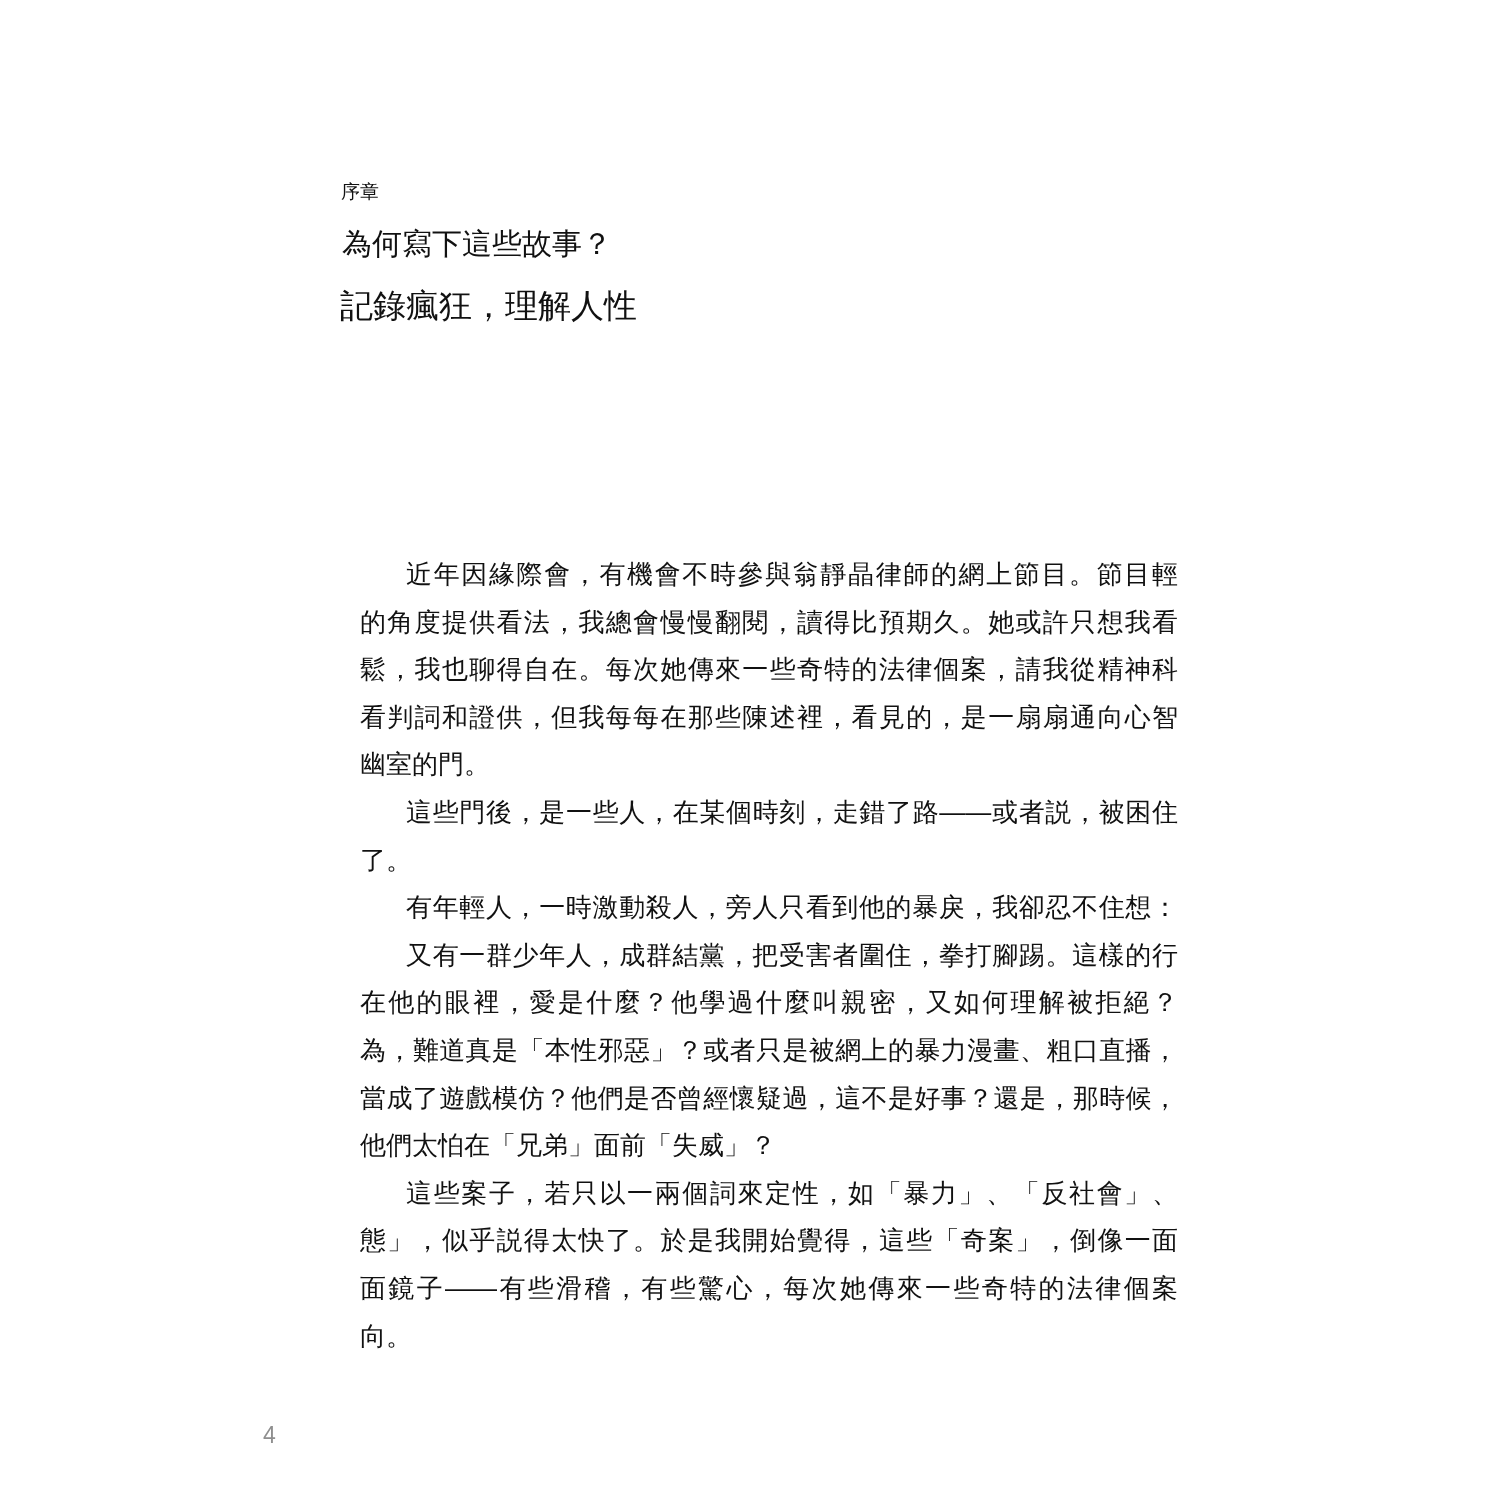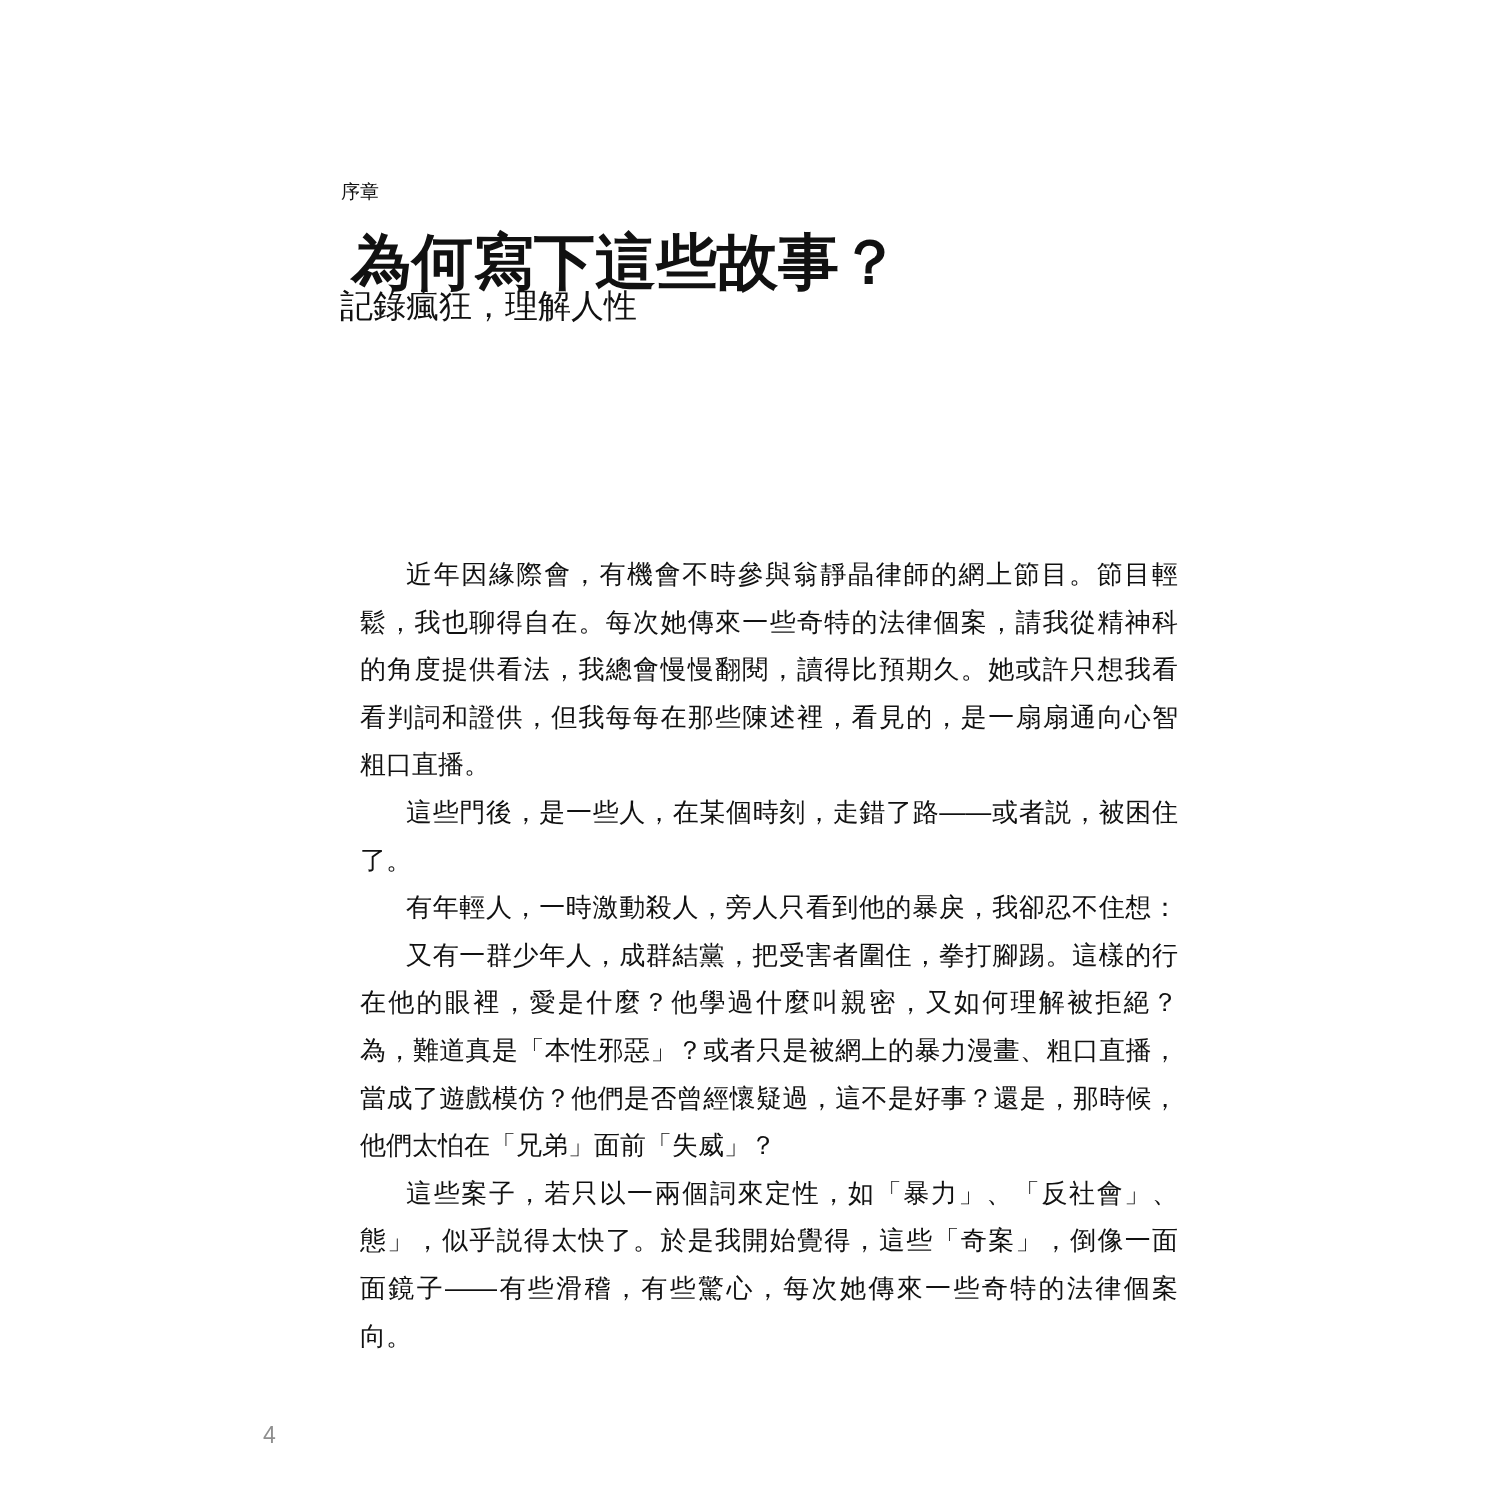--- a/index.html
+++ b/index.html
@@ -15,24 +15,24 @@
   }
   .chapter-label {
     position: absolute;
     left: 341px; top: 181px;
     font-size: 19px;
     line-height: 1.15;
     font-weight: 400;
   }
   .page-title {
     position: absolute;
-    left: 351px; top: 227px;
-    font-size: 61px;
+    left: 342px; top: 227px;
+    font-size: 30px;
     line-height: 1.15;
-    font-weight: 700;
+    font-weight: 400;
   }
   .page-subtitle {
     position: absolute;
     left: 340px; top: 287px;
     font-size: 33px;
     line-height: 1.15;
     font-weight: 500;
     text-align: right;
   }
   .body-text {
@@ -70,24 +70,24 @@
 <body>
 
 <div class="chapter-label">序章</div>
 
 <h1 class="page-title">為何寫下這些故事？</h1>
 
 <div class="page-subtitle">記錄瘋狂，理解人性</div>
 
 <div class="body-text">
     <div class="line indent full">近年因緣際會，有機會不時參與翁靜晶律師的網上節目。節目輕</div>
+    <div class="line full">的角度提供看法，我總會慢慢翻閱，讀得比預期久。她或許只想我看</div>
     <div class="line full">鬆，我也聊得自在。每次她傳來一些奇特的法律個案，請我從精神科</div>
-    <div class="line full">的角度提供看法，我總會慢慢翻閱，讀得比預期久。她或許只想我看</div>
     <div class="line full">看判詞和證供，但我每每在那些陳述裡，看見的，是一扇扇通向心智</div>
-    <div class="line">粗口直播。</div>
+    <div class="line">幽室的門。</div>
     <div class="line indent full">這些門後，是一些人，在某個時刻，走錯了路——或者説，被困住</div>
     <div class="line">了。</div>
     <div class="line indent full">有年輕人，一時激動殺人，旁人只看到他的暴戾，我卻忍不住想：</div>
     <div class="line indent full">又有一群少年人，成群結黨，把受害者圍住，拳打腳踢。這樣的行</div>
     <div class="line full">在他的眼裡，愛是什麼？他學過什麼叫親密，又如何理解被拒絕？</div>
     <div class="line full">為，難道真是「本性邪惡」？或者只是被網上的暴力漫畫、粗口直播，</div>
     <div class="line full">當成了遊戲模仿？他們是否曾經懷疑過，這不是好事？還是，那時候，</div>
     <div class="line">他們太怕在「兄弟」面前「失威」？</div>
     <div class="line indent full">這些案子，若只以一兩個詞來定性，如「暴力」、「反社會」、「變</div>
     <div class="line full">態」，似乎説得太快了。於是我開始覺得，這些「奇案」，倒像一面</div>

